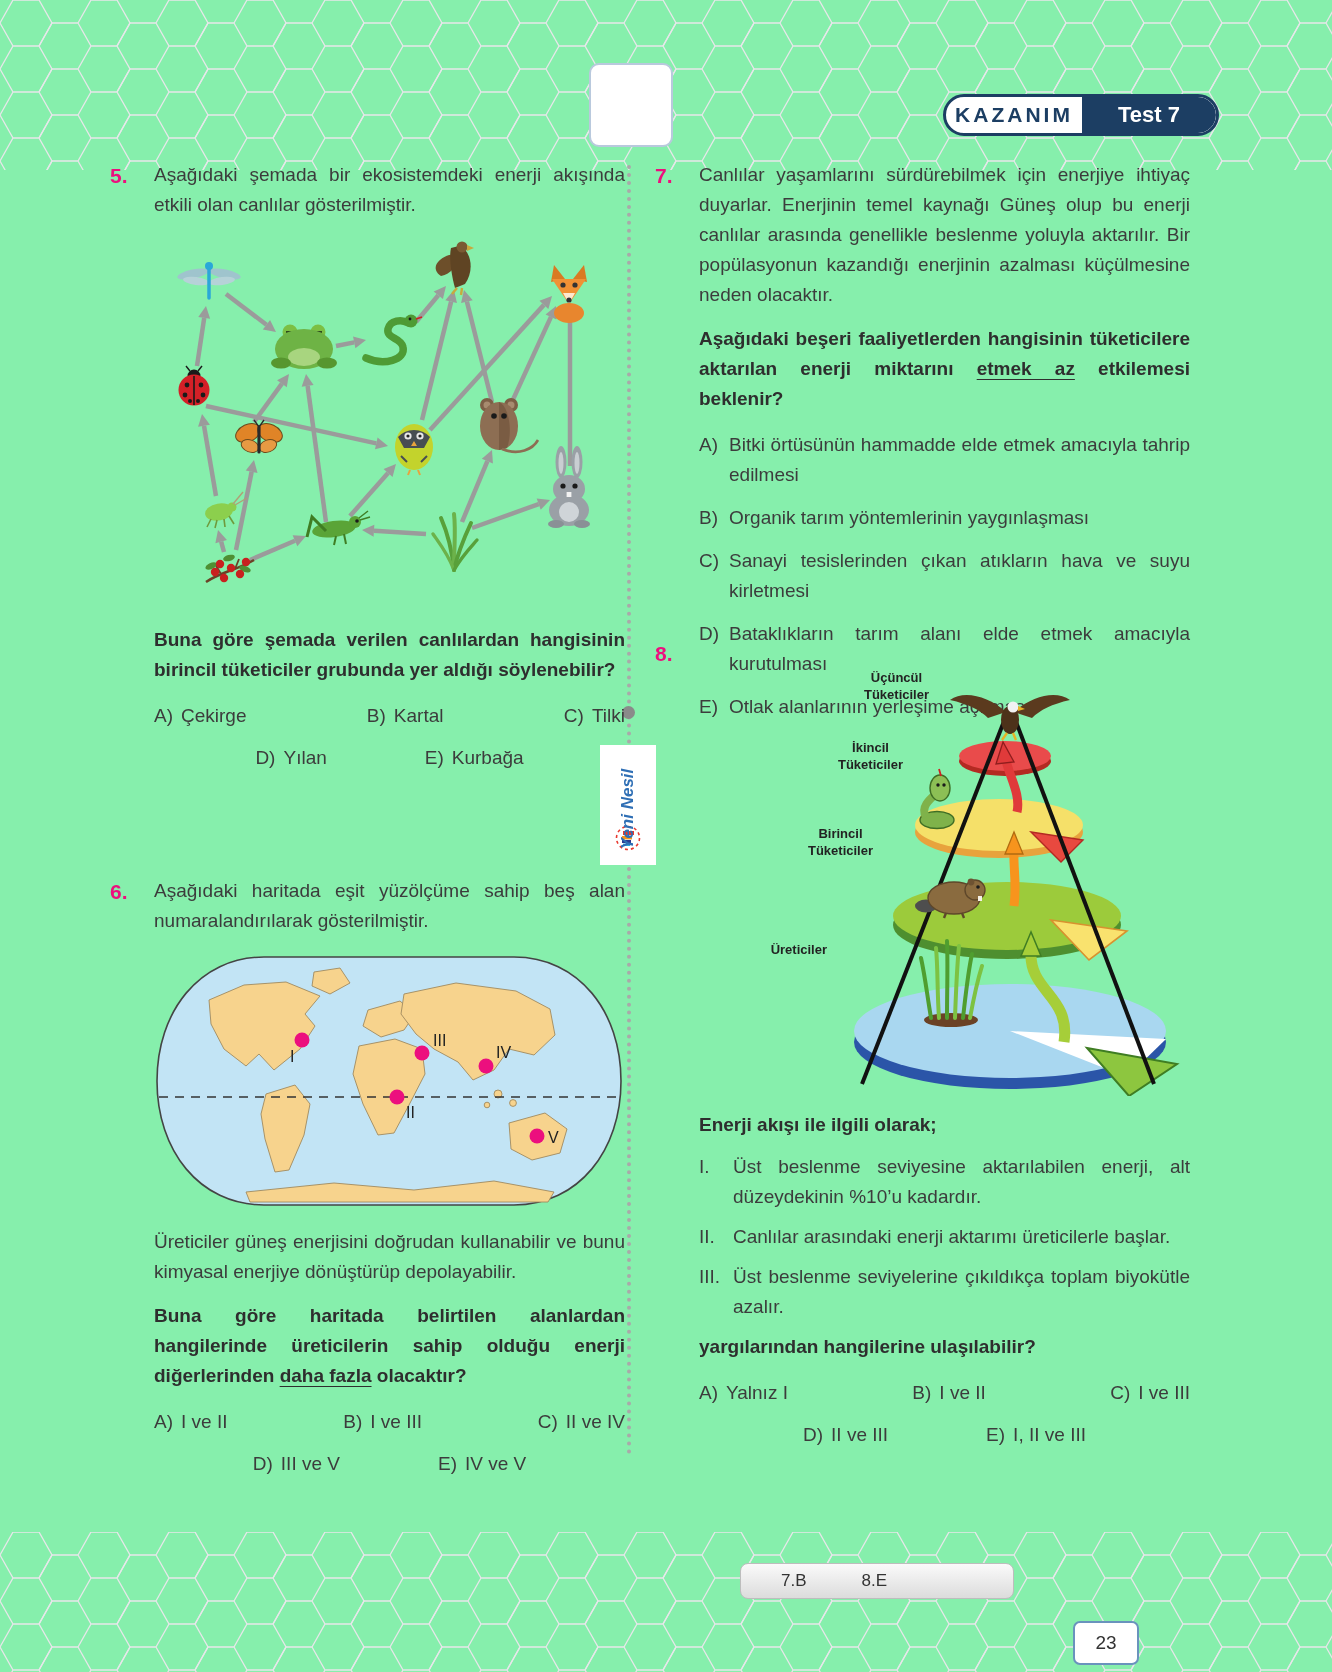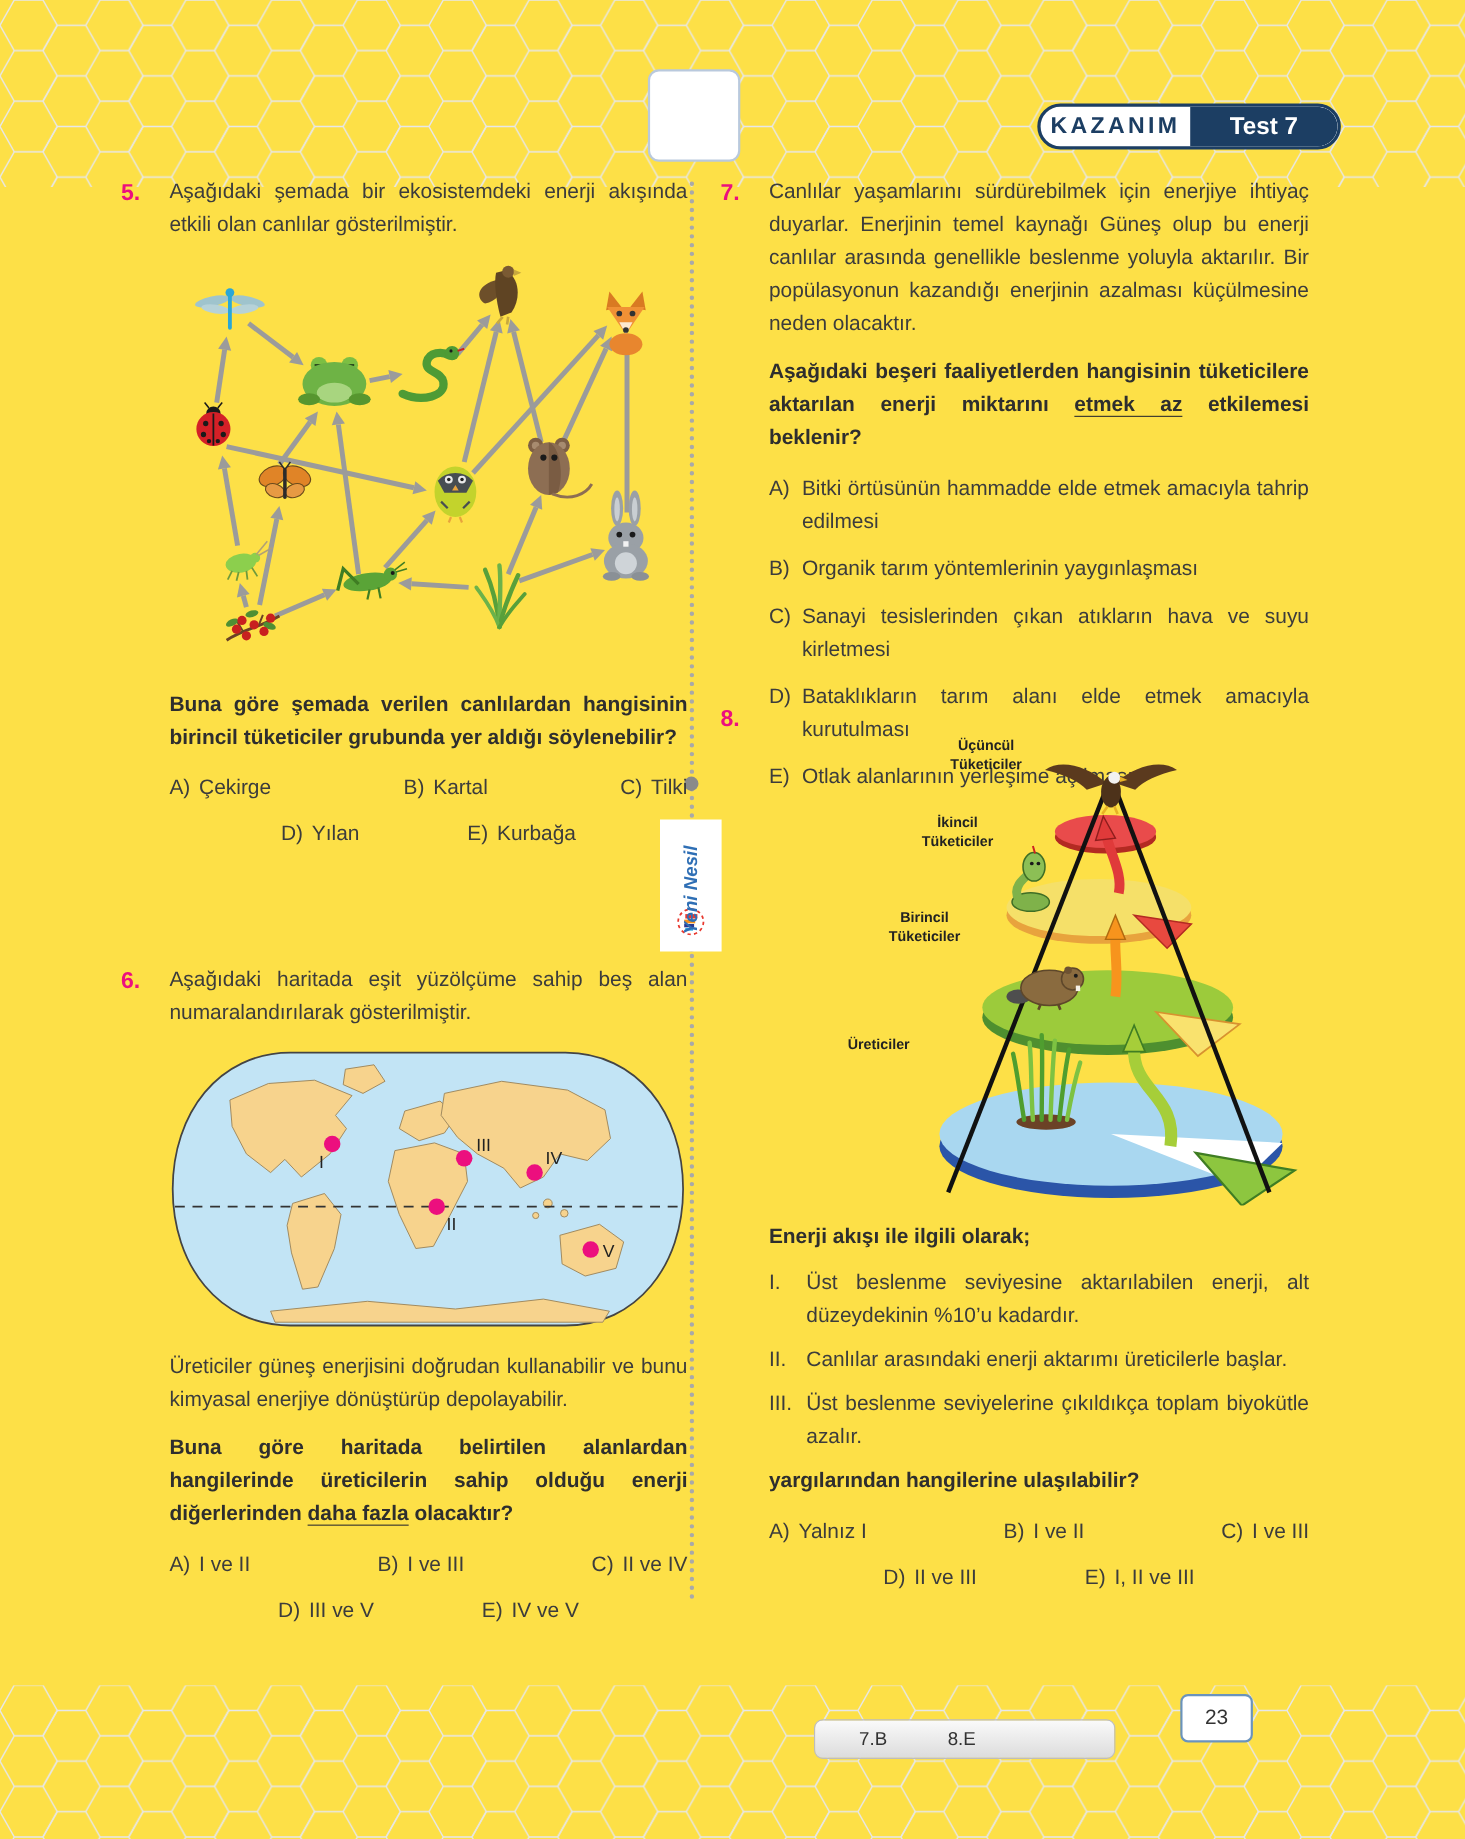--- a/index.html
+++ b/index.html
@@ -1,17 +1,17 @@
 <!DOCTYPE html>
 <html><head>
 <meta charset="utf-8">
 <style>
   html,body{margin:0;padding:0;}
   body{font-family:"Liberation Sans", sans-serif; background:#fff;}
-  #page{position:relative;width:1332px;height:1672px;background:#fde047;overflow:hidden;}
+  #page{position:relative;width:1332px;height:1672px;background:#86efac;overflow:hidden;}
 
   
   .hexband{position:absolute;left:0;width:1332px;pointer-events:none;}
   .hexband.top{top:0;height:170px;}
   .hexband.bottom{bottom:0;height:140px;}
 
   
   .header-pill{position:absolute;left:943px;top:94px;width:276px;height:42px;border:3px solid #1c3e63;border-radius:21px;background:#fff;display:flex;overflow:hidden;box-sizing:border-box;}
   .header-pill .kaz{flex:1;display:flex;align-items:center;justify-content:center;color:#1c3e63;font-weight:bold;font-size:21px;letter-spacing:3px;}
   .header-pill .test{width:134px;background:#1c3e63;color:#fff;display:flex;align-items:center;justify-content:center;font-size:22px;font-weight:bold;border-radius:0 18px 18px 0;}
@@ -46,21 +46,21 @@
   .item .inum{width:34px;flex:none;}
   .item .itx{flex:1;text-align:justify;}
 
   
   .pyr-wrap{position:relative;width:486px;height:452px;margin:6px 0 10px 0;}
   .pyr-label{position:absolute;text-align:center;white-space:pre-line;color:#222;font-size:13px;line-height:1.3;font-weight:bold;}
 
   
   .ansbar{position:absolute;top:1563px;height:34px;border:1px solid #bdbdbd;border-radius:8px;background:linear-gradient(#fafafa,#dcdcdc);display:flex;align-items:center;color:#333;font-size:17px;}
   .ansbar span{display:inline-block;}
-  .pagebox{position:absolute;left:1073px;top:1540px;width:62px;height:40px;border:2px solid #6a93bd;border-radius:7px;background:#fff;display:flex;align-items:center;justify-content:center;font-size:19px;color:#333;}
+  .pagebox{position:absolute;left:1073px;top:1621px;width:62px;height:40px;border:2px solid #6a93bd;border-radius:7px;background:#fff;display:flex;align-items:center;justify-content:center;font-size:19px;color:#333;}
 </style>
 </head>
 <body>
 <div id="page">
 
 <svg class="hexband top">
   <defs>
     <pattern id="hexpat" width="78" height="46" patternUnits="userSpaceOnUse">
       <g fill="none" stroke="#e7e7ea" stroke-width="1.3">
         <path d="M13 0 L39 0 L52 23 L39 46 L13 46 L0 23 Z"></path>

